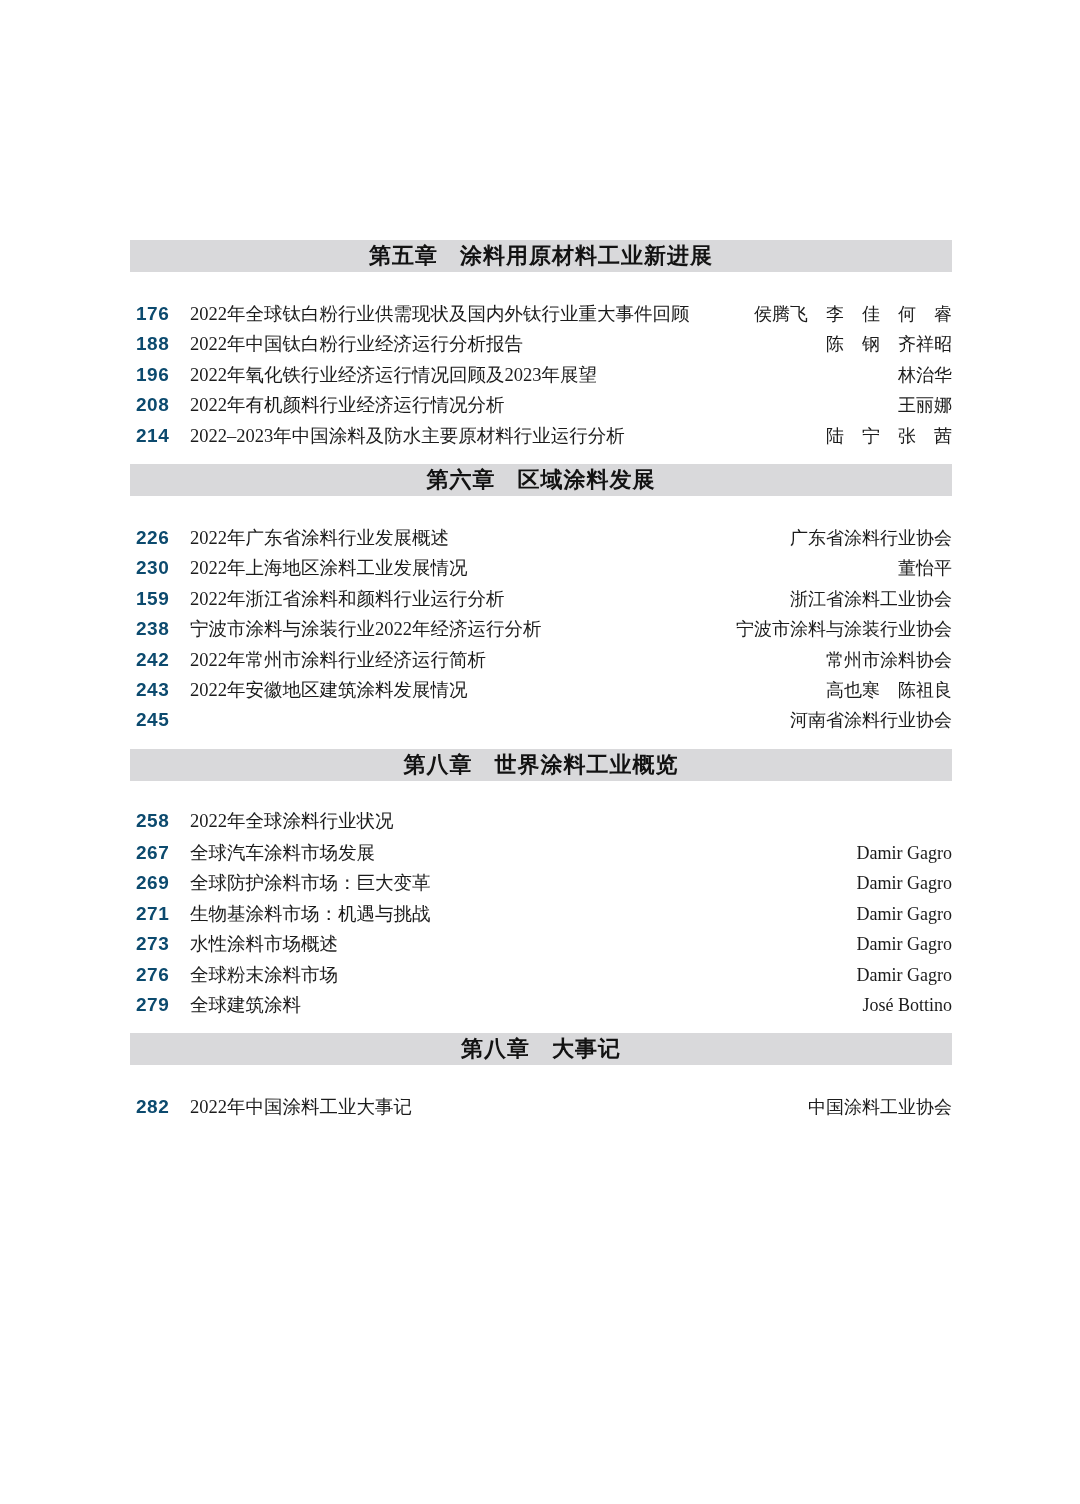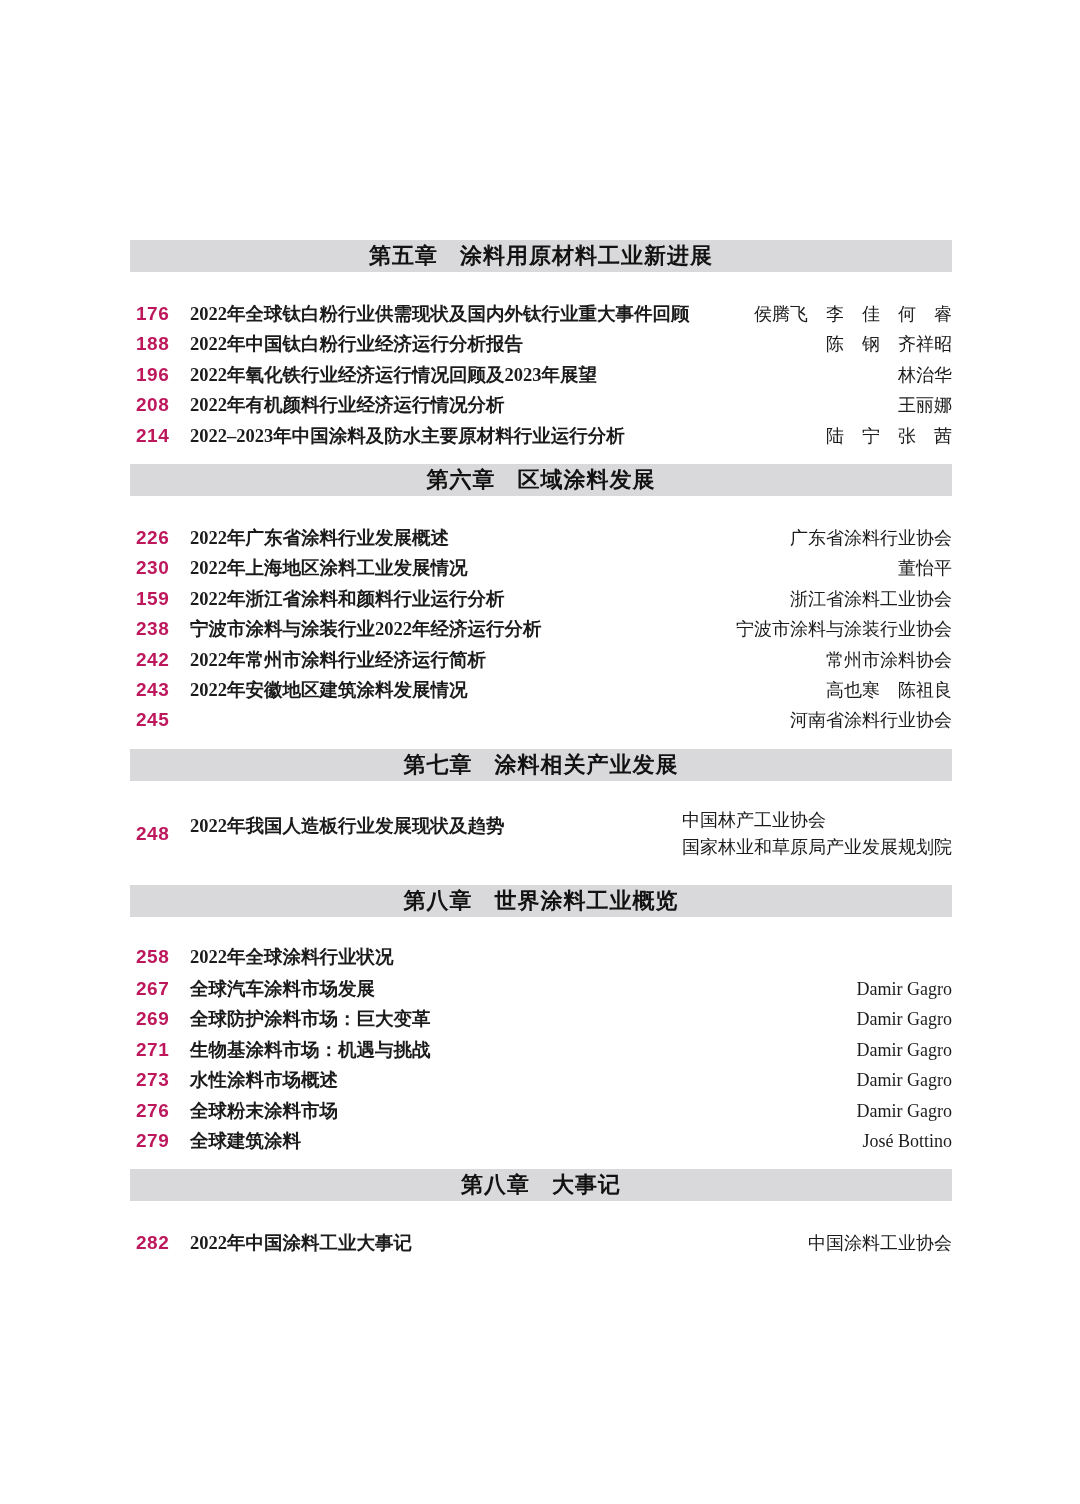--- a/index.html
+++ b/index.html
@@ -47,31 +47,31 @@
   .row.tall {
     height: 64px;
     align-items: center;
   }
   .num {
     flex: 0 0 54px;
     width: 54px;
     font-family: "Liberation Sans", "DejaVu Sans", sans-serif;
     font-weight: bold;
     font-size: 19px;
-    color: #be185d;
+    color: #0c4a6e;
     letter-spacing: 0.5px;
     margin-top: 16px;
   }
   .title {
     font-size: 18.5px;
     white-space: nowrap;
-    font-weight: bold;
   }
   .authors {
     margin-left: auto;
+    text-align: right;
     font-size: 18px;
     white-space: pre;
     padding-left: 12px;
     margin-top: 16px;
   }
   .author-line { line-height: 27px; }
 </style>
 </head>
 <body>
 
@@ -149,34 +149,20 @@
             <span class="authors"><div class="author-line">高也寒　陈祖良</div></span>
           </div>
           <div class="row">
             <span class="num">245</span>
             <span class="authors"><div class="author-line">河南省涂料行业协会</div></span>
           </div>
         </div>
       </div>
       <div class="section">
         <div class="bar">
-          <span class="bar-chapter">第七章</span>
-          <span class="bar-gap"></span>
-          <span class="bar-title">涂料相关产业发展</span>
-        </div>
-        <div class="rows">
-          <div class="row tall">
-            <span class="num">248</span>
-            <span class="title">2022年我国人造板行业发展现状及趋势</span>
-            <span class="authors"><div class="author-line">中国林产工业协会</div><div class="author-line">国家林业和草原局产业发展规划院</div></span>
-          </div>
-        </div>
-      </div>
-      <div class="section">
-        <div class="bar">
           <span class="bar-chapter">第八章</span>
           <span class="bar-gap"></span>
           <span class="bar-title">世界涂料工业概览</span>
         </div>
         <div class="rows">
           <div class="row">
             <span class="num">258</span>
             <span class="title">2022年全球涂料行业状况</span>
           </div>
           <div class="row">

